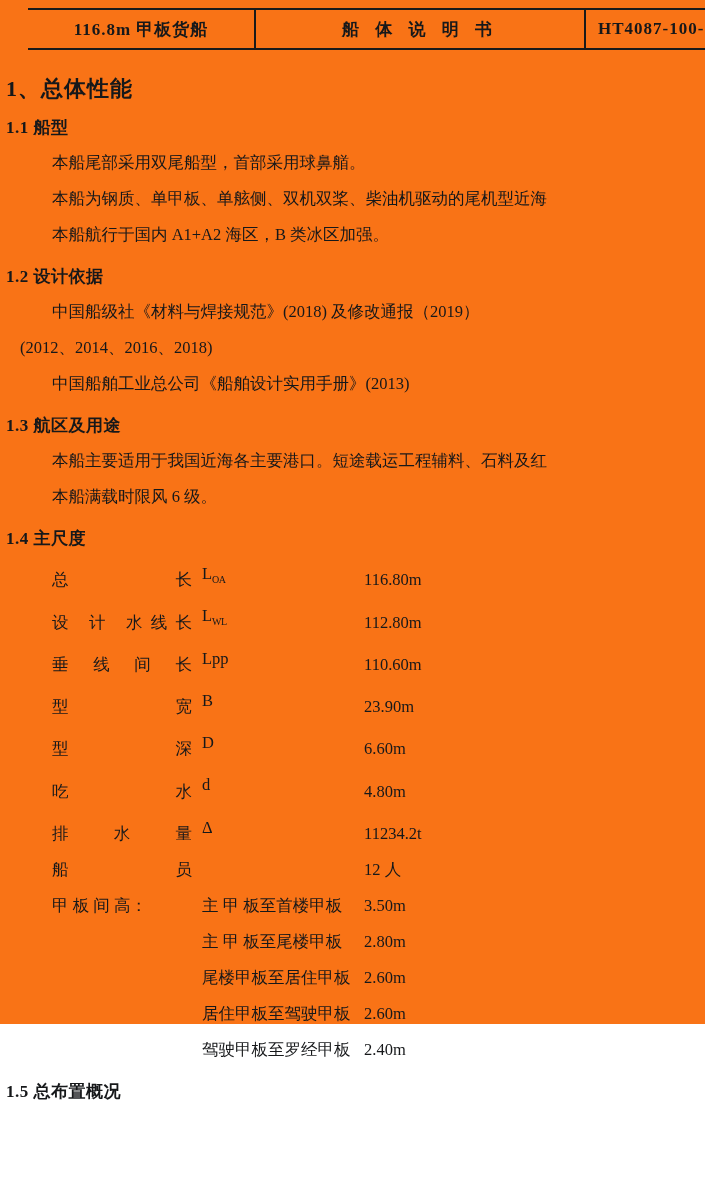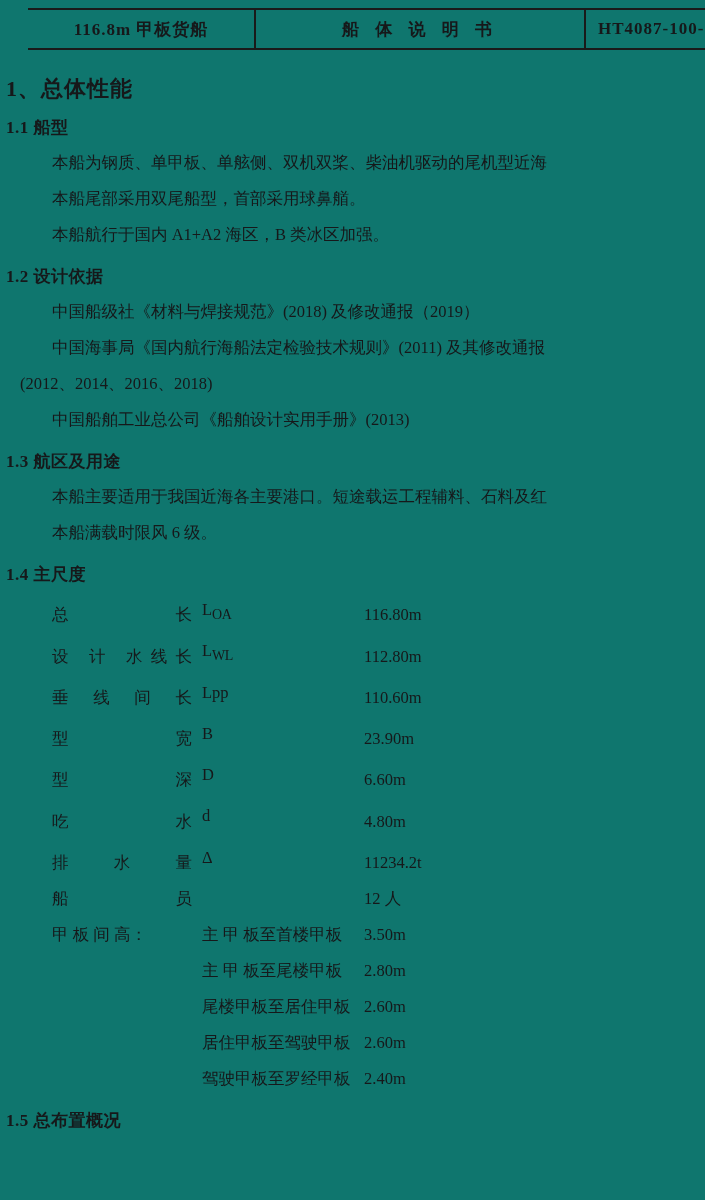--- a/index.html
+++ b/index.html
@@ -12,22 +12,22 @@
     height: 1200px;
     position: relative;
     overflow: hidden;
     font-family: "Liberation Serif", serif;
     color: #16181a;
   }
 
   .page {
     position: relative;
     width: 705px;
-    height: 1200px;
-    background: #0f766e;
+    height: 1024px;
+    background: #f97316;
     padding: 0;
     box-sizing: border-box;
   }
 
   
   .header-table {
     position: absolute;
     top: 8px;
     left: 28px;
     width: 700px;
@@ -103,21 +103,21 @@
     text-align: left;
     padding-left: 10px;
   }
   .spread {
     display: inline-block;
     width: 140px;
     text-align: justify;
     text-align-last: justify;
   }
   sub.small {
-    font-size: 14px;
+    font-size: 10px;
     vertical-align: sub;
     letter-spacing: -0.5px;
   }
   .deck-row .c-label {
     width: 150px;
     margin-left: 16px;
   }
   .indent-1 { padding-left: 42px; }
   .indent-2 { padding-left: 84px; }
   .indent-3 { padding-left: 126px; }
@@ -139,27 +139,26 @@
     <div class="header-cell hc-1">116.8m 甲板货船</div>
     <div class="header-cell hc-2">船 体 说 明 书</div>
     <div class="header-cell hc-3">HT4087-100-</div>
   </div>
 
   <div class="content">
 
     <h1 class="sec">1、总体性能</h1>
 
     <h2 class="sub">1.1 船型</h2>
+    <p class="para">本船尾部采用双尾船型，首部采用球鼻艏。</p>
     <p class="para">本船为钢质、单甲板、单舷侧、双机双桨、柴油机驱动的尾机型近海</p>
-    <p class="para">本船尾部采用双尾船型，首部采用球鼻艏。</p>
     <p class="para">本船航行于国内 A1+A2 海区，B 类冰区加强。</p>
 
     <h2 class="sub">1.2 设计依据</h2>
     <p class="para">中国船级社《材料与焊接规范》(2018) 及修改通报（2019）</p>
-    <p class="para">中国海事局《国内航行海船法定检验技术规则》(2011) 及其修改通报</p>
     <p class="para" style="margin-left:20px;">(2012、2014、2016、2018)</p>
     <p class="para">中国船舶工业总公司《船舶设计实用手册》(2013)</p>
 
     <h2 class="sub">1.3 航区及用途</h2>
     <p class="para">本船主要适用于我国近海各主要港口。短途载运工程辅料、石料及红</p>
     <p class="para">本船满载时限风 6 级。</p>
 
     <h2 class="sub">1.4 主尺度</h2>
 
     <table class="dims">

